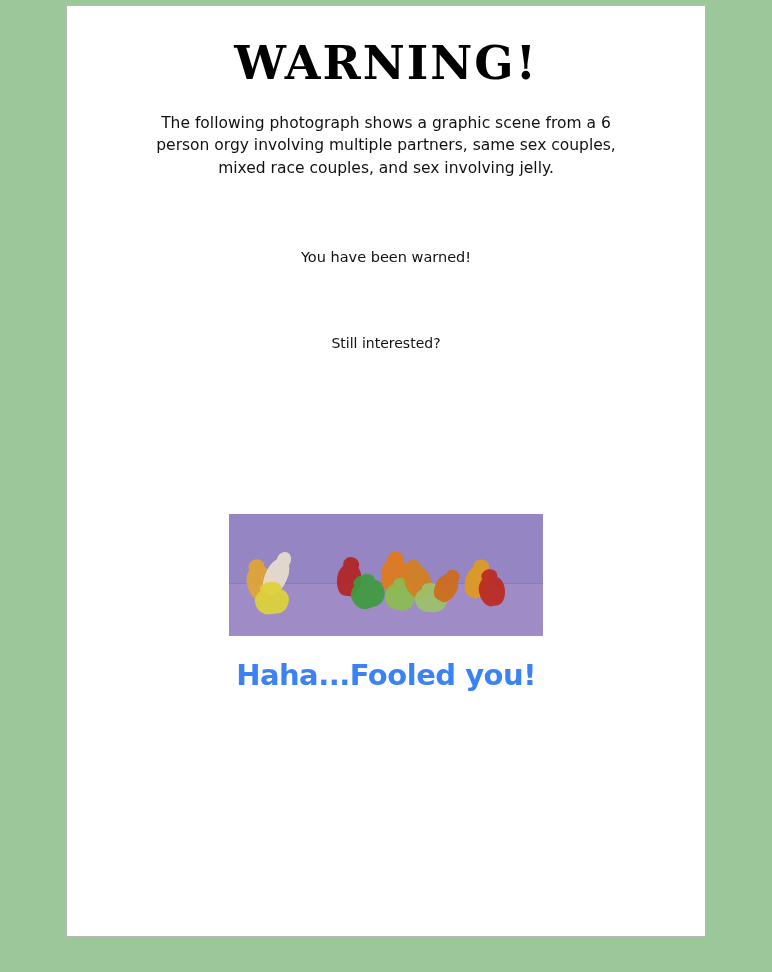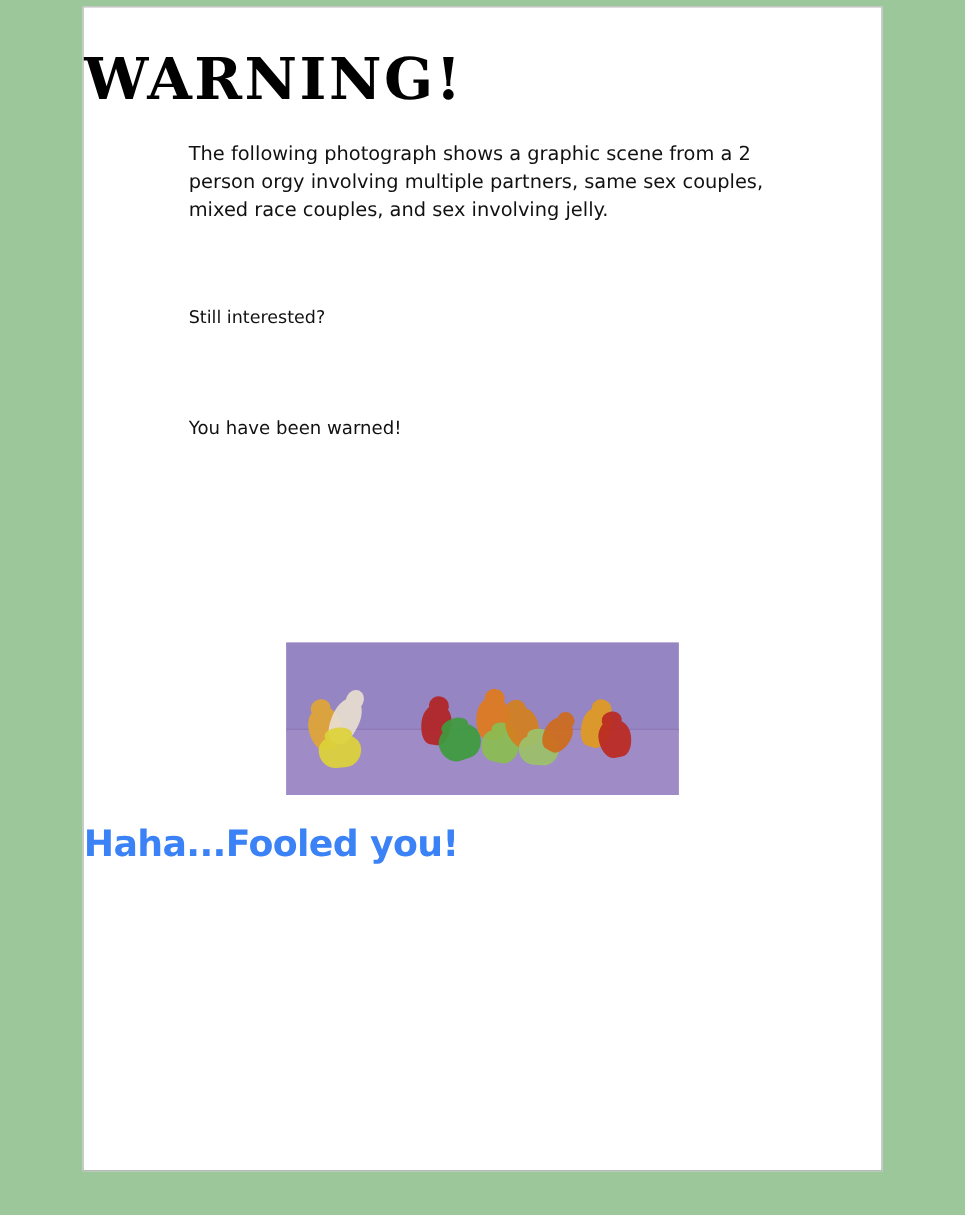--- a/index.html
+++ b/index.html
@@ -21,20 +21,21 @@
     height: 932px;
     background: #ffffff;
     border: 1px solid #b8b8b8;
     box-sizing: border-box;
     overflow: hidden;
   }
   .content {
     position: relative;
     width: 100%;
     height: 100%;
+    text-align: center;
   }
   .warning-title {
     font-family: "DejaVu Serif", serif;
     font-weight: bold;
     font-size: 46px;
     letter-spacing: 2px;
     color: #000000;
     margin: 34px 0 0 0;
     line-height: 1;
   }
@@ -135,26 +136,26 @@
   }
 </style>
 </head>
 <body>
 
 <div class="page-frame">
   <div class="content">
 
     <div class="warning-title">WARNING!</div>
 
-    <div class="para para-1">The following photograph shows a graphic scene from a 2 person orgy involving multiple partners, same sex couples, mixed race couples, and sex involving jelly.</div>
+    <div class="para para-1">The following photograph shows a graphic scene from a 6 person orgy involving multiple partners, same sex couples, mixed race couples, and sex involving jelly.</div>
 
 
+    <div class="para para-3">You have been warned!</div>
+
     <div class="para para-4">Still interested?</div>
-
-    <div class="para para-3">You have been warned!</div>
 
 
     <div class="photo-wrap">
       <div class="photo">
         <div class="backdrop"></div>
         <div class="floor"></div>
         <div class="bear b1"></div>
         <div class="bear b2"></div>
         <div class="bear b3"></div>
         <div class="bear b4"></div>

